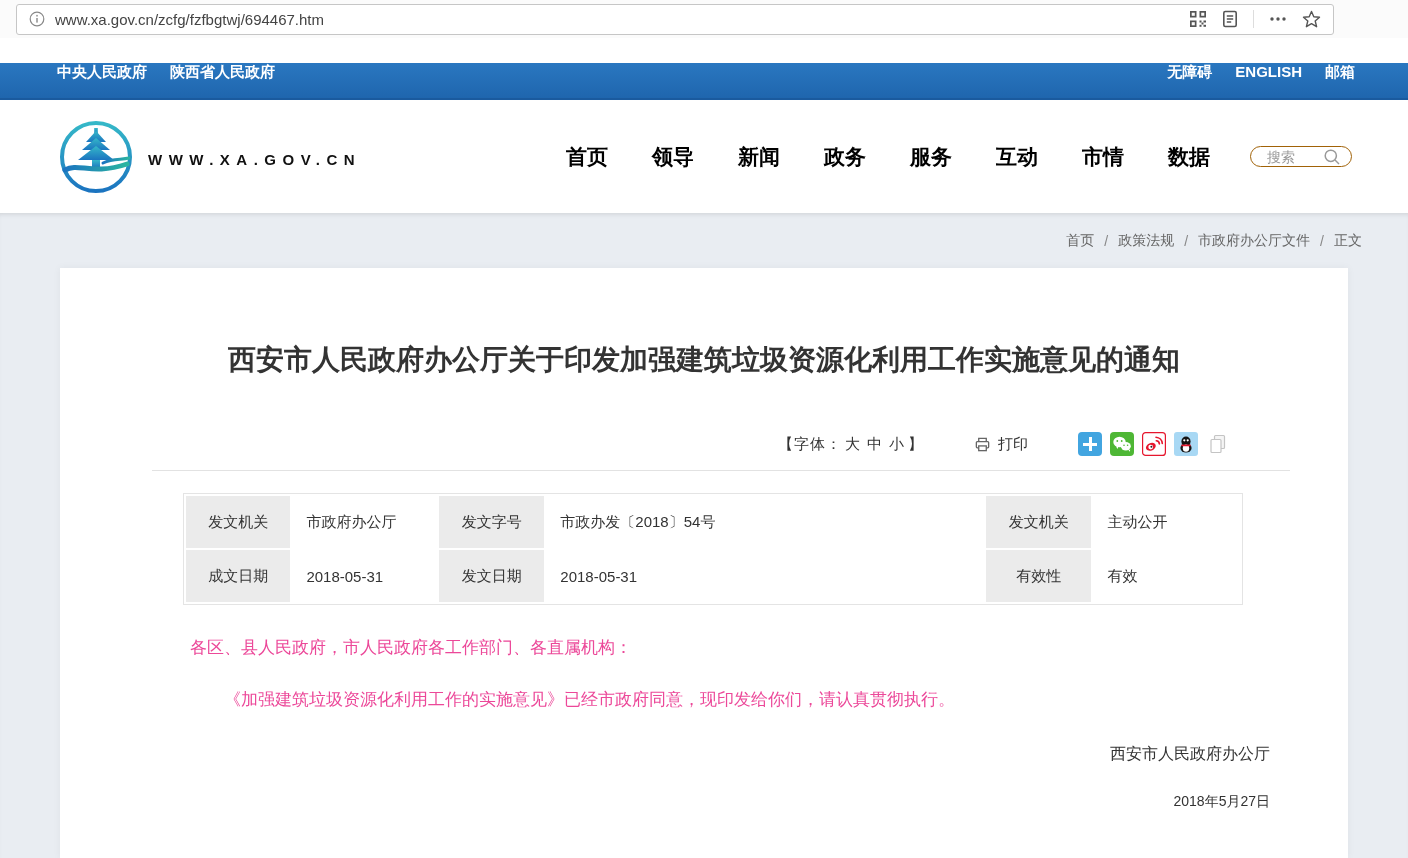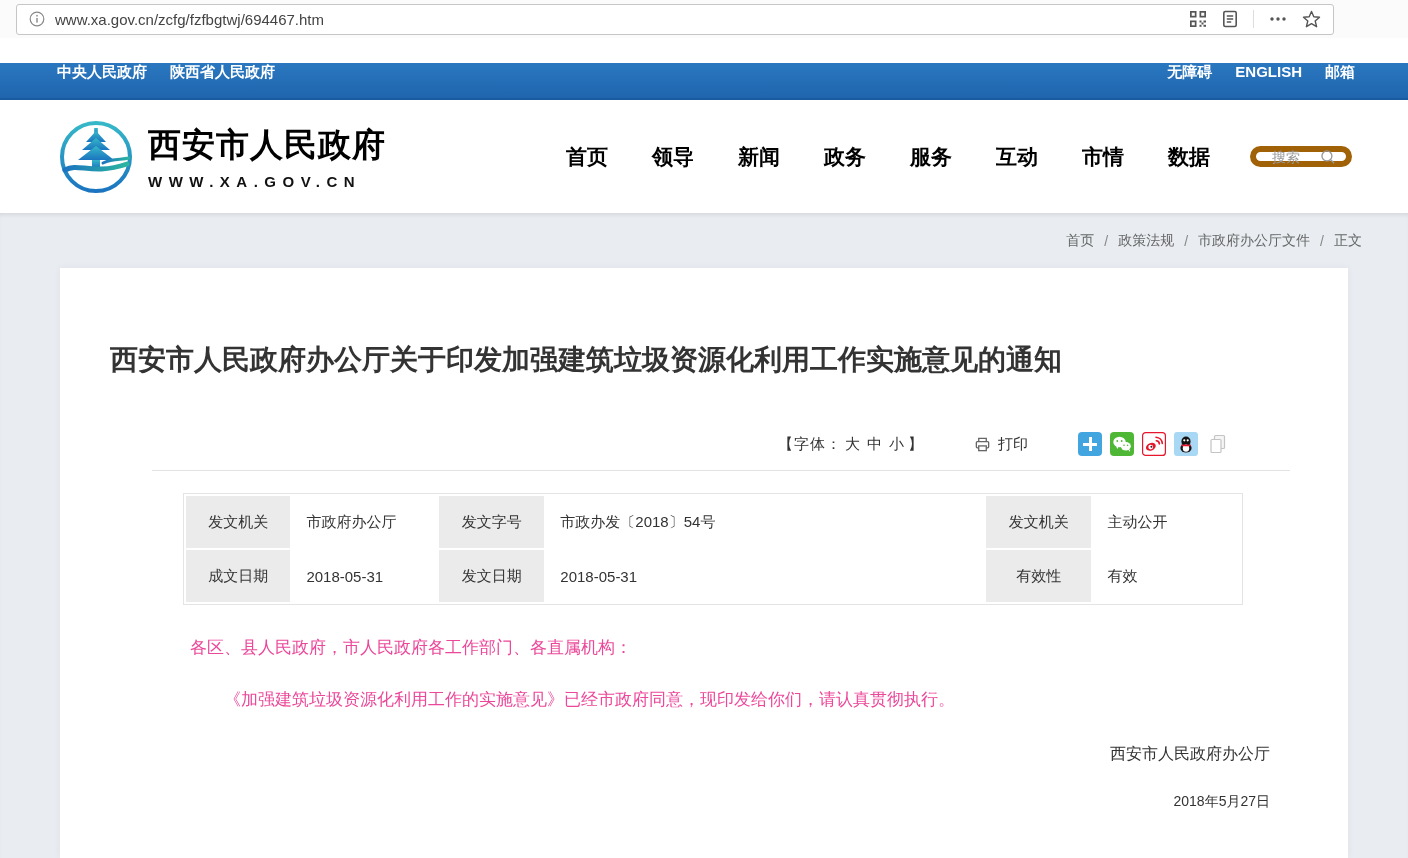--- a/index.html
+++ b/index.html
@@ -30,41 +30,41 @@
 
   
   .siteheader { height:113px; background:#fff; display:flex; align-items:center;
     padding:0 56px 0 57px; }
   .logo { width:78px; height:78px; margin-right:13px; flex:0 0 auto; }
   .sitename { font-size:33px; font-weight:bold; color:#000; letter-spacing:1px; }
   .sitedomain { font-size:15px; font-weight:bold; color:#111; letter-spacing:6.5px; margin-top:5px; }
   .mainnav { margin-left:auto; display:flex; gap:44px; }
   .mainnav .nav-item { font-size:21px; font-weight:bold; color:#000;
     text-decoration:none; cursor:pointer; white-space:nowrap; }
-  .searchpill { margin-left:40px; width:102px; height:21px; border:6px solid #a16207;
+  .searchpill { margin-left:40px; width:102px; height:21px; border:1px solid #a16207;
     border-radius:17px; background:#fff; display:flex; align-items:center;
     padding:0 10px 0 16px; }
   .searchpill input { width:48px; border:none; outline:none; font-size:14px; color:#555;
     font-family:"Liberation Sans","DejaVu Sans",sans-serif; background:transparent; }
   .searchpill input::placeholder { color:#999; }
   .searchpill svg { margin-left:auto; cursor:pointer; }
 
   
   .content { height:645px; background:#e9edf2;
     box-shadow:inset 0 4px 5px -3px rgba(0,0,0,0.12); }
   .breadcrumb { height:55px; display:flex; align-items:center; justify-content:flex-end;
     padding-right:46px; font-size:14px; color:#666; }
   .breadcrumb span { margin-left:6px; }
   .breadcrumb .crumb { cursor:pointer; }
   .breadcrumb .sep { color:#888; margin:0 4px 0 10px; }
 
   .card { margin:0 60px; height:590px; background:#fff;
     box-shadow:0 0 8px rgba(0,0,0,0.05); overflow:hidden; }
 
-  .article-title { text-align:left; padding:74px 50px 0; font-size:28px;
+  .article-title { text-align:center; padding:74px 50px 0; font-size:28px;
     font-weight:bold; color:#333; line-height:1.3; }
 
   .toolbar { display:flex; justify-content:flex-end; align-items:center;
     margin:54px 118px 0 0; gap:50px; }
   .font-group { font-size:15px; color:#333; letter-spacing:1px; }
   .font-group .fsz { cursor:pointer; margin:0 3px; }
   .print-group { display:flex; align-items:center; gap:7px; font-size:15px;
     color:#333; cursor:pointer; }
   .share-group { display:flex; align-items:center; gap:8px; }
   .share-group .sicon { width:24px; height:24px; cursor:pointer; }
@@ -169,21 +169,20 @@
       <rect x="37.2" y="10" width="3.6" height="7"></rect>
       <polygon points="39,13 29,24 49,24"></polygon>
       <polygon points="39,20 25,32 53,32"></polygon>
       <polygon points="39,28 21,42 57,42"></polygon>
       <rect x="35" y="42" width="8" height="8"></rect>
     </g>
     <path d="M8 52 C22 44 34 58 70 46" fill="none" stroke="url(#lg2)" stroke-width="5" stroke-linecap="round"></path>
     <path d="M46 45 C56 40 64 42 72 40" fill="none" stroke="url(#lg2)" stroke-width="3" stroke-linecap="round"></path>
   </svg>
   <div>
-    <div class="sitename">西安市人民政府</div>
     <div class="sitedomain">WWW.XA.GOV.CN</div>
   </div>
   <nav class="mainnav">
     <a class="nav-item">首页</a>
     <a class="nav-item">领导</a>
     <a class="nav-item">新闻</a>
     <a class="nav-item">政务</a>
     <a class="nav-item">服务</a>
     <a class="nav-item">互动</a>
     <a class="nav-item">市情</a>

